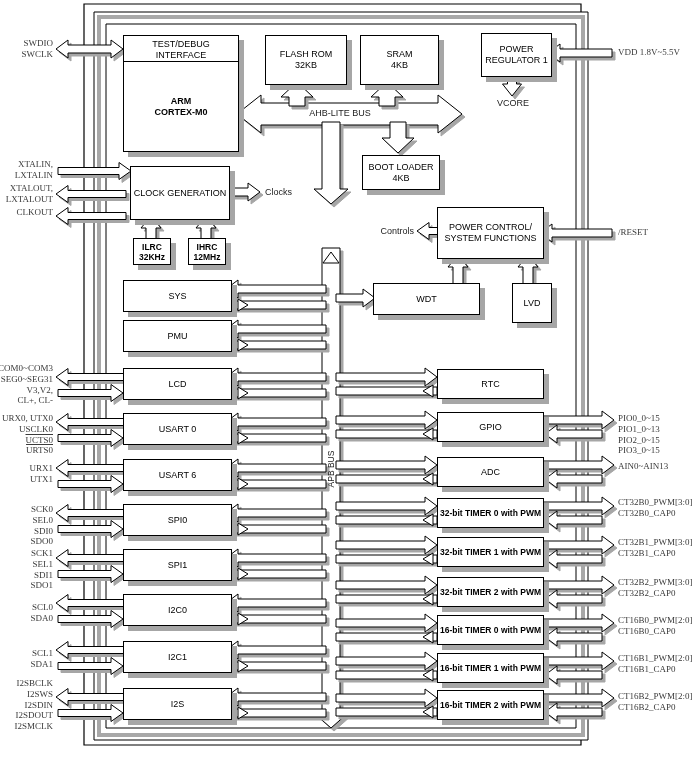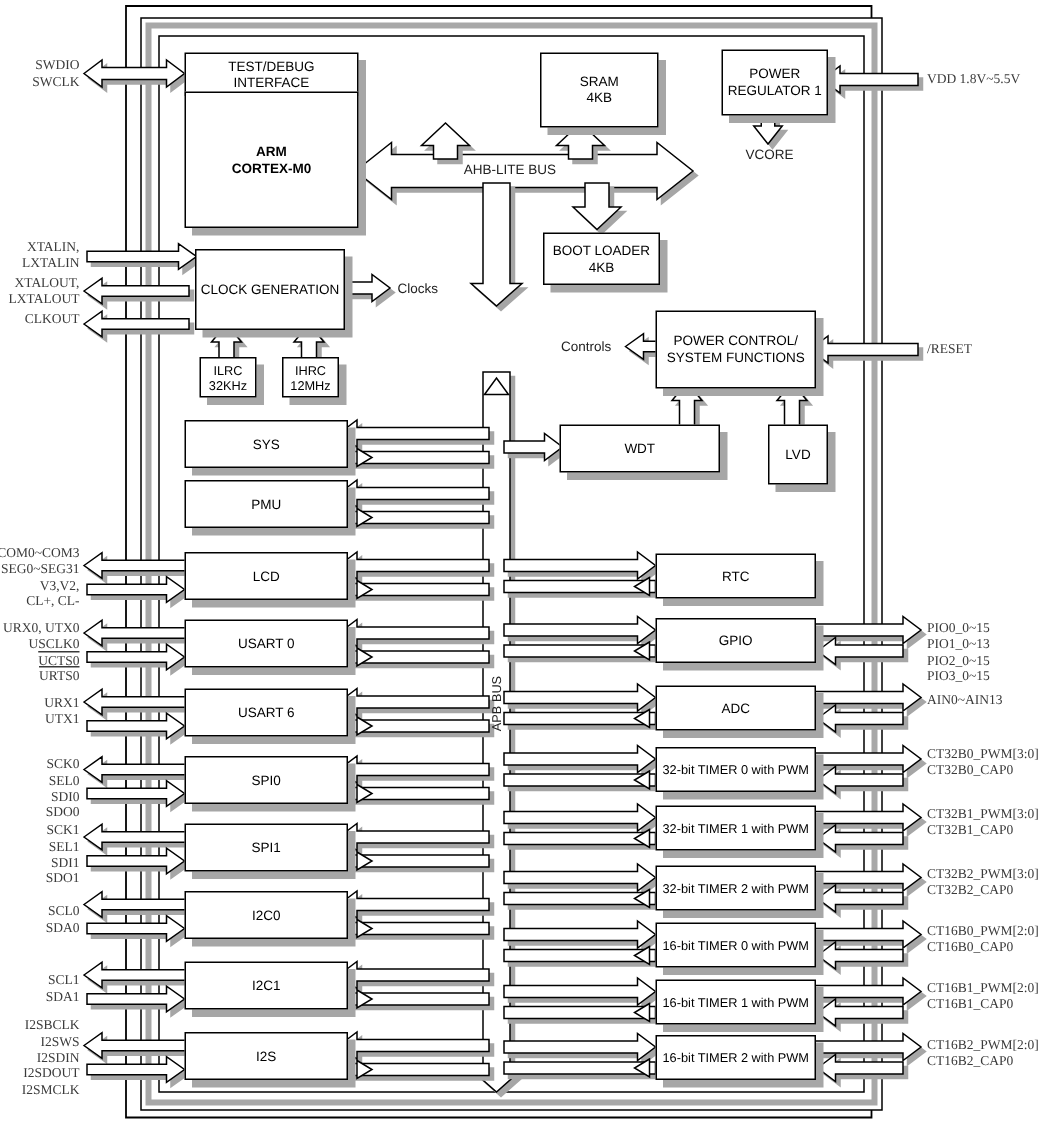--- a/index.html
+++ b/index.html
@@ -10,21 +10,21 @@
   .pp{fill:#fff;stroke:#000;stroke-width:1;stroke-linejoin:miter;}
   .sh{fill:#a6a6a6;stroke:#a6a6a6;stroke-width:1;}
   .pc{fill:#fff;stroke:#000;stroke-width:1;}
   .ga{fill:none;stroke:#a8a8a8;stroke-width:4;}
   .blk{position:absolute;background:#fff;border:1px solid #000;
        box-shadow:5px 5px 0 #a6a6a6;display:flex;align-items:center;justify-content:center;
        text-align:center;font-size:9px;color:#000;z-index:2;}
   .blk span{white-space:pre-line;line-height:11px;}
   .bold span{font-weight:bold;}
   .small{font-size:8.5px;}
-  .small span{line-height:10px;}
+  .small span{line-height:10px;font-weight:bold;}
   .pins{position:absolute;font-size:9px;color:#3a3a3a;line-height:10.8px;z-index:3;white-space:nowrap;font-family:Liberation Serif, serif;}
   .pins-l{right:647px;text-align:right;}
   .pins-r{left:618px;text-align:left;}
   .ovl{text-decoration:overline;}
   .flabel{position:absolute;font-size:9px;color:#222;z-index:3;white-space:nowrap;}
   .ctr{text-align:center;}
   .vert{transform:rotate(-90deg);transform-origin:center;font-size:8.5px;}
 </style>
 </head>
 <body>
@@ -238,20 +238,24 @@
     </svg>
 
   <div class="blk" style="left:123px;top:35px;width:114px;height:27px">
       <span>TEST/DEBUG
 INTERFACE</span>
     </div>
   <div class="blk bold" style="left:123px;top:61px;width:114px;height:89px">
       <span>ARM
 CORTEX-M0</span>
     </div>
+  <div class="blk" style="left:265px;top:35px;width:80px;height:48px">
+      <span>FLASH ROM
+32KB</span>
+    </div>
   <div class="blk" style="left:360px;top:35px;width:77px;height:48px">
       <span>SRAM
 4KB</span>
     </div>
   <div class="blk" style="left:481px;top:33px;width:69px;height:42px">
       <span>POWER
 REGULATOR 1</span>
     </div>
   <div class="blk" style="left:362px;top:155px;width:76px;height:33px">
       <span>BOOT LOADER
@@ -334,21 +338,21 @@
   <div class="blk small" style="left:437px;top:653px;width:105px;height:28px">
       <span>16-bit TIMER 1 with PWM</span>
     </div>
   <div class="blk small" style="left:437px;top:690px;width:105px;height:28px">
       <span>16-bit TIMER 2 with PWM</span>
     </div>
 
   <div class="flabel ctr" style="left:295px;top:108px;width:90px">AHB-LITE BUS</div>
   <div class="flabel vert ctr" style="left:301px;top:464px;width:60px">APB BUS</div>
   <div class="flabel" style="left:265px;top:187px">Clocks</div>
-  <div class="flabel" style="left:374px;top:226px;width:40px;">Controls</div>
+  <div class="flabel" style="left:374px;top:226px;width:40px;text-align:right">Controls</div>
   <div class="flabel ctr" style="left:488px;top:98px;width:50px">VCORE</div>
 
   <div class="pins pins-l" style="top:38px">
       <div>SWDIO</div>
       <div>SWCLK</div>
     </div>
   <div class="pins pins-l" style="top:159px">
       <div>XTALIN,</div>
       <div>LXTALIN</div>
     </div>

